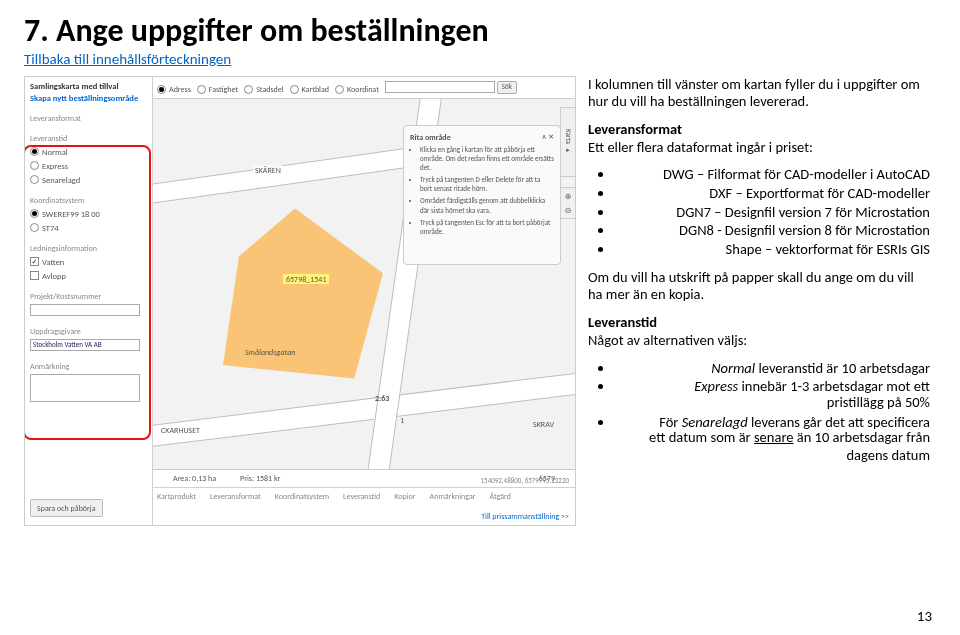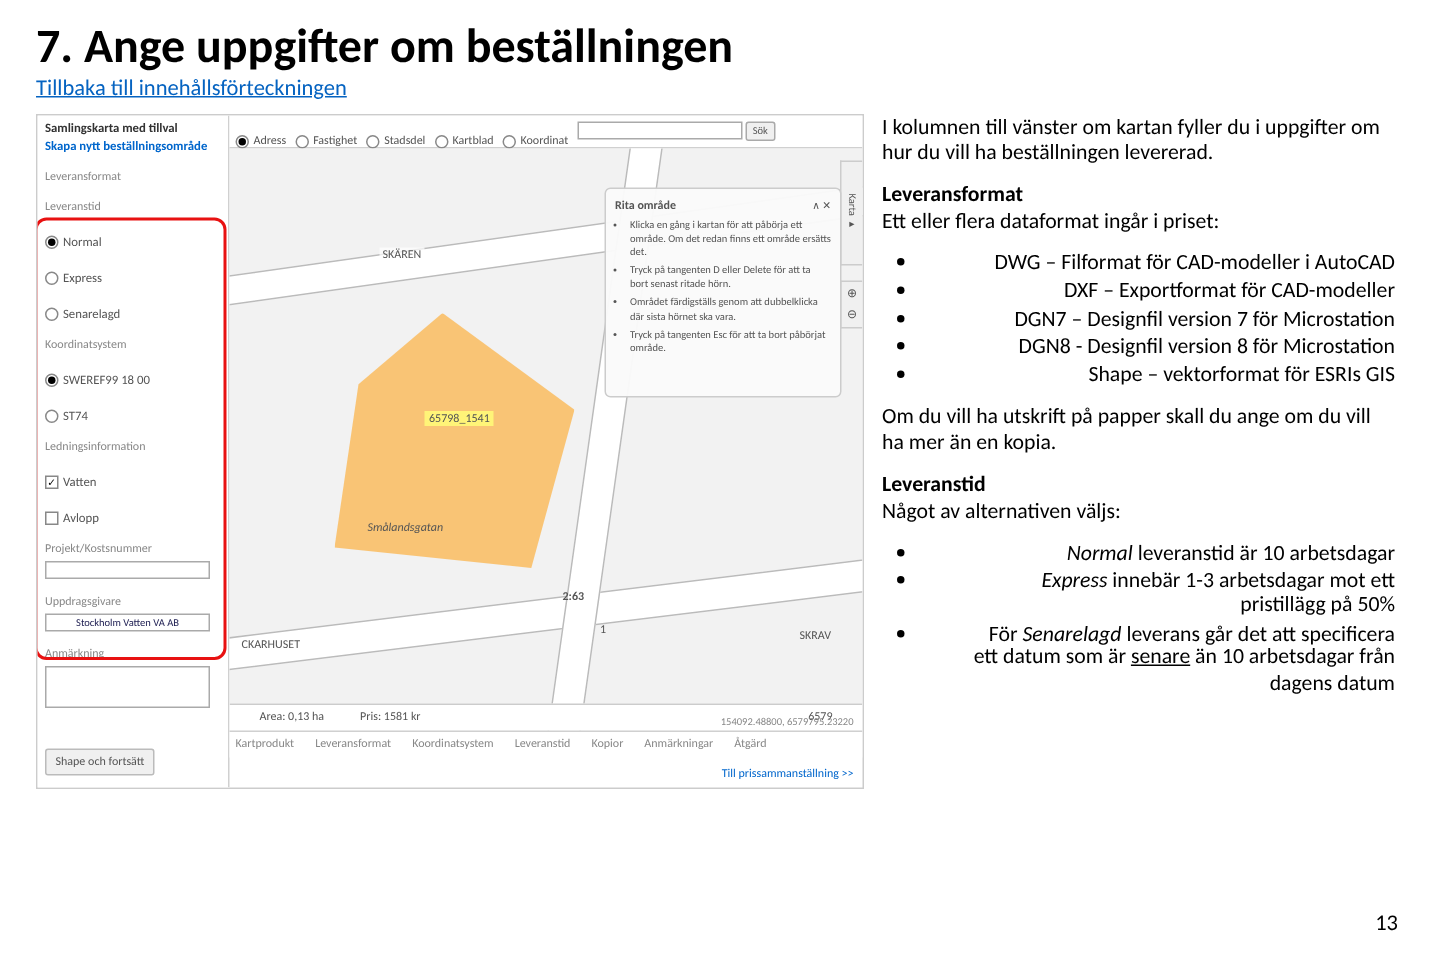--- a/index.html
+++ b/index.html
@@ -45,21 +45,21 @@
     width: 128px;
     background: #fff;
     border-right: 1px solid #d0d0d0;
     font-size: 8.5px;
     color: #555;
     padding: 4px 5px;
   }
   .ss-sidebar .title-line { color: #333; font-weight: 600; }
   .ss-sidebar .link-line { color: #0066cc; font-weight: 600; margin-top: 2px; }
   .ss-sec-label { color: #888; font-size: 8px; margin-top: 10px; }
-  .ss-cb-row { display: flex; align-items: center; gap: 3px; margin-top: 14px; text-align: center; }
+  .ss-cb-row { display: flex; align-items: center; gap: 3px; margin-top: 4px; text-align: center; }
   .ss-cb {
     width: 9px; height: 9px; border: 1px solid #888; background: #fff; display: inline-block;
     line-height: 7px; font-size: 7px; text-align: center;
   }
   .ss-cb.checked::after { content: "✓"; color: #000; }
   .ss-radio {
     width: 9px; height: 9px; border: 1px solid #888; border-radius: 50%; display: inline-block;
     position: relative;
   }
   .ss-radio.sel::after { content:""; position:absolute; width:5px; height:5px; background:#000; border-radius:50%; left:1px; top:1px; }
@@ -218,26 +218,26 @@
         </div>
       <div class="ss-cb-row">
           <span class="ss-cb"></span>
           <span>Avlopp</span>
         </div>
 
       <div class="ss-sec-label">Projekt/Kostsnummer</div>
       <div class="ss-input"></div>
 
       <div class="ss-sec-label">Uppdragsgivare</div>
-      <div class="ss-input" style="color:#225;text-align:center;">Stockholm Vatten VA AB</div>
+      <div class="ss-input" style="color:#225;">Stockholm Vatten VA AB</div>
 
       <div class="ss-sec-label">Anmärkning</div>
       <div class="ss-input" style="height:28px;"></div>
 
-      <div class="ss-button-save">Shape och fortsätt</div>
+      <div class="ss-button-save">Spara och påbörja</div>
     </div>
 
     <div class="red-rect"></div>
 
     <div class="ss-topbar">
       <span class="ss-cb-row">
           <span class="ss-radio sel"></span>
           <span>Adress</span>
         </span>
       <span class="ss-cb-row">

